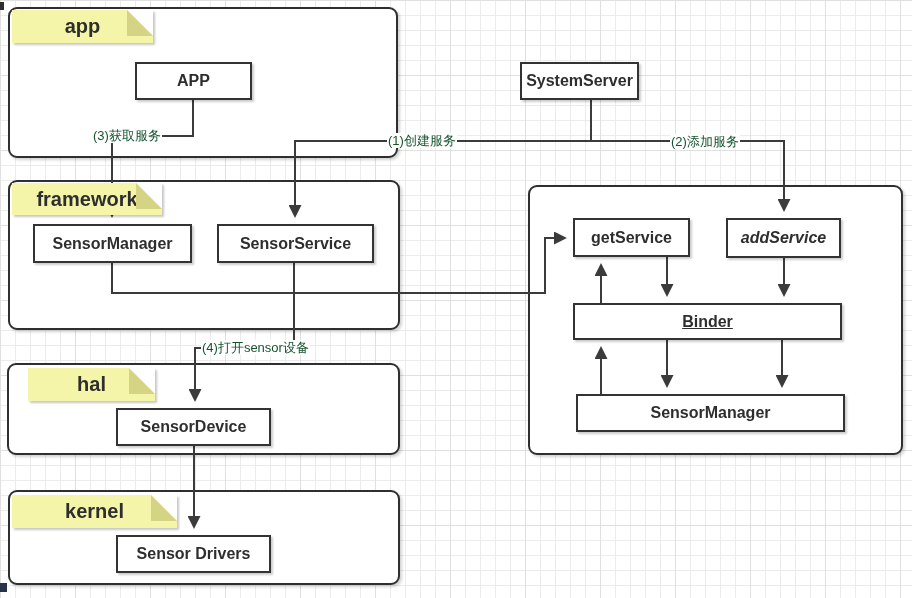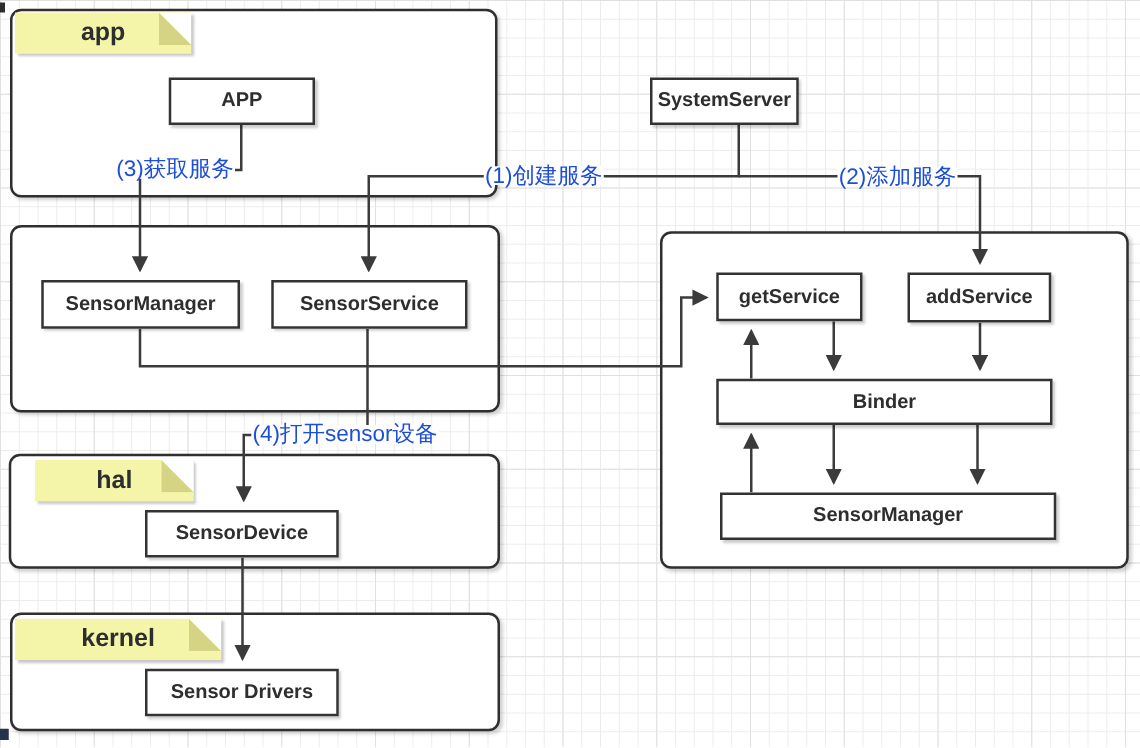--- a/index.html
+++ b/index.html
@@ -36,21 +36,21 @@
     clip-path:polygon(0 0, 100% 100%, 0 100%);
   }
   .node {
     position:absolute; background:#ffffff; border:2px solid #333333;
     box-shadow:2px 2px 2px rgba(0,0,0,0.2); z-index:3;
     display:flex; align-items:center; justify-content:center;
     font-weight:bold; font-size:16px; color:#2e2e2e; white-space:nowrap;
   }
   .edge-label {
     position:absolute; background:#ffffff; z-index:4;
-    font-size:18px; color:#1d4ed8; line-height:15px; white-space:nowrap; padding:0 1px;
+    font-size:13px; color:#14532d; line-height:15px; white-space:nowrap; padding:0 1px;
   }
   .artifact { position:absolute; z-index:5; }
 </style>
 </head>
 <body>
 
 <div class="canvas">
 
   <div class="group" style="left:8px; top:7px; width:390px; height:151px;"></div>
   <div class="group" style="left:8px; top:180px; width:392px; height:150px;"></div>
@@ -77,36 +77,40 @@
       <path d="M667,340 L667,386" marker-end="url(#arrow)"></path>
       <path d="M601,394 L601,348" marker-end="url(#arrow)"></path>
       <path d="M782,340 L782,386" marker-end="url(#arrow)"></path>
     </g>
   </svg>
 
   <div class="note" style="left:12px; top:10px; width:141px; height:33px;">
     <span class="fold-icon"></span>
     <span>app</span>
   </div>
+  <div class="note" style="left:12px; top:183px; width:150px; height:32px;">
+    <span class="fold-icon"></span>
+    <span>framework</span>
+  </div>
   <div class="note" style="left:28px; top:368px; width:127px; height:33px;">
     <span class="fold-icon"></span>
     <span>hal</span>
   </div>
   <div class="note" style="left:12px; top:495px; width:165px; height:33px;">
     <span class="fold-icon"></span>
     <span>kernel</span>
   </div>
 
   <div class="node" style="left:135px; top:62px; width:117px; height:38px;">APP</div>
   <div class="node" style="left:520px; top:62px; width:119px; height:38px;">SystemServer</div>
   <div class="node" style="left:33px; top:224px; width:159px; height:39px;">SensorManager</div>
   <div class="node" style="left:217px; top:224px; width:157px; height:39px;">SensorService</div>
   <div class="node" style="left:573px; top:218px; width:117px; height:39px;">getService</div>
-  <div class="node" style="left:726px; top:218px; width:115px; height:40px;">addService</div>
-  <div class="node" style="left:573px; top:303px; width:269px; height:37px;">Binder</div>
+  <div class="node" style="left:726px; top:218px; width:115px; height:40px;font-style:italic;">addService</div>
+  <div class="node" style="left:573px; top:303px; width:269px; height:37px;text-decoration:underline;">Binder</div>
   <div class="node" style="left:576px; top:394px; width:269px; height:38px;">SensorManager</div>
   <div class="node" style="left:116px; top:408px; width:155px; height:38px;">SensorDevice</div>
   <div class="node" style="left:116px; top:535px; width:155px; height:38px;">Sensor Drivers</div>
 
   <div class="edge-label" style="left:387px; top:133px;">(1)创建服务</div>
   <div class="edge-label" style="left:670px; top:134px;">(2)添加服务</div>
   <div class="edge-label" style="left:92px; top:128px;">(3)获取服务</div>
   <div class="edge-label" style="left:201px; top:340px;text-align:center;">(4)打开sensor设备</div>
 
   <div class="artifact" style="left:0; top:2px; width:4px; height:8px; background:#2d2d2d;"></div>

